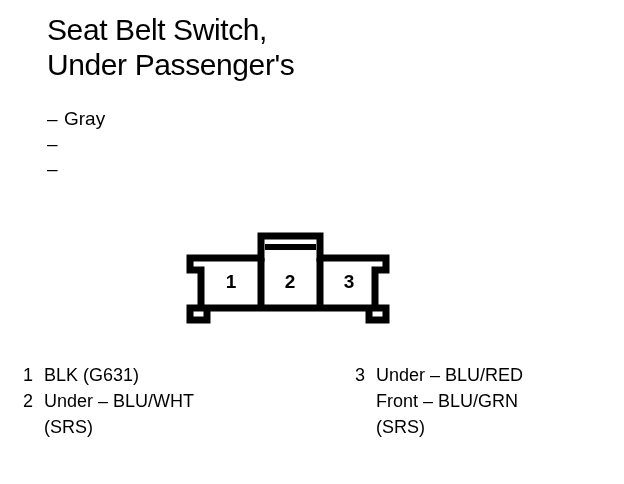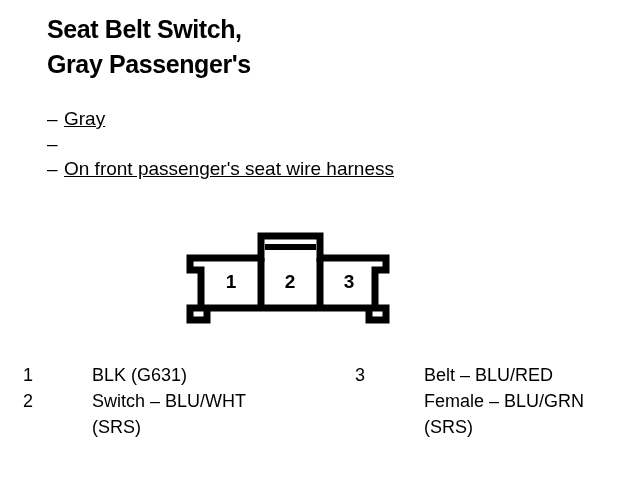--- a/index.html
+++ b/index.html
@@ -27,22 +27,22 @@
   }
 
   
   .title-block {
     position: absolute;
     left: 47px;
     top: 12px;
     width: 420px;
   }
   .title-line {
-    font-size: 25px;
-    font-weight: bold;
+    font-size: 30px;
+    font-weight: normal;
     line-height: 35px;
     letter-spacing: -0.4px;
     white-space: nowrap;
   }
 
   
   .desc-list {
     position: absolute;
     left: 47px;
     top: 106px;
@@ -54,21 +54,20 @@
     font-size: 19px;
     line-height: 25px;
     white-space: nowrap;
   }
   .desc-dash {
     width: 17px;
     flex: 0 0 17px;
   }
   .desc-text {
     flex: 0 1 auto;
-    text-decoration: underline;
   }
 
   
   .connector {
     position: absolute;
     left: 183px;
     top: 230px;
     width: 210px;
     height: 95px;
   }
@@ -95,50 +94,48 @@
     display: flex;
     align-items: baseline;
     white-space: nowrap;
   }
   .legend-index {
     flex: 0 0 21px;
     width: 21px;
   }
   .legend-lines {
     flex: 0 1 auto;
-    margin-left: 48px;
   }
   .legend-line {
     white-space: nowrap;
   }
 </style>
 </head>
 <body>
 
 <div class="page">
 
   <div class="title-block">
     <div class="title-line">Seat Belt Switch,</div>
-    <div class="title-line">Gray Passenger's</div>
+    <div class="title-line">Under Passenger's</div>
   </div>
 
   <div class="desc-list">
 
     <div class="desc-row">
       <span class="desc-dash">–</span>
       <span class="desc-text">Gray</span>
     </div>
 
     <div class="desc-row">
       <span class="desc-dash">–</span>
     </div>
 
     <div class="desc-row">
       <span class="desc-dash">–</span>
-      <span class="desc-text">On front passenger's seat wire harness</span>
     </div>
 
   </div>
 
   <div class="connector">
     <svg width="210" height="95" viewBox="0 0 210 95" xmlns="http://www.w3.org/2000/svg">
 
       <path fill="none" stroke="#000000" stroke-width="7" stroke-linejoin="miter" d="M 78 28
                L 78 6
                L 137 6
@@ -178,33 +175,33 @@
     <div class="legend-entry">
       <span class="legend-index">1</span>
       <span class="legend-lines">
         <span class="legend-line">BLK (G631)</span>
       </span>
     </div>
 
     <div class="legend-entry">
       <span class="legend-index">2</span>
       <span class="legend-lines">
-        <div class="legend-line">Switch – BLU/WHT</div>
+        <div class="legend-line">Under – BLU/WHT</div>
         <div class="legend-line">(SRS)</div>
       </span>
     </div>
 
   </div>
 
   <div class="legend legend-right">
 
     <div class="legend-entry">
       <span class="legend-index">3</span>
       <span class="legend-lines">
-        <div class="legend-line">Belt – BLU/RED</div>
-        <div class="legend-line">Female – BLU/GRN</div>
+        <div class="legend-line">Under – BLU/RED</div>
+        <div class="legend-line">Front – BLU/GRN</div>
         <div class="legend-line">(SRS)</div>
       </span>
     </div>
 
   </div>
 
 </div>
 
 </body></html>

